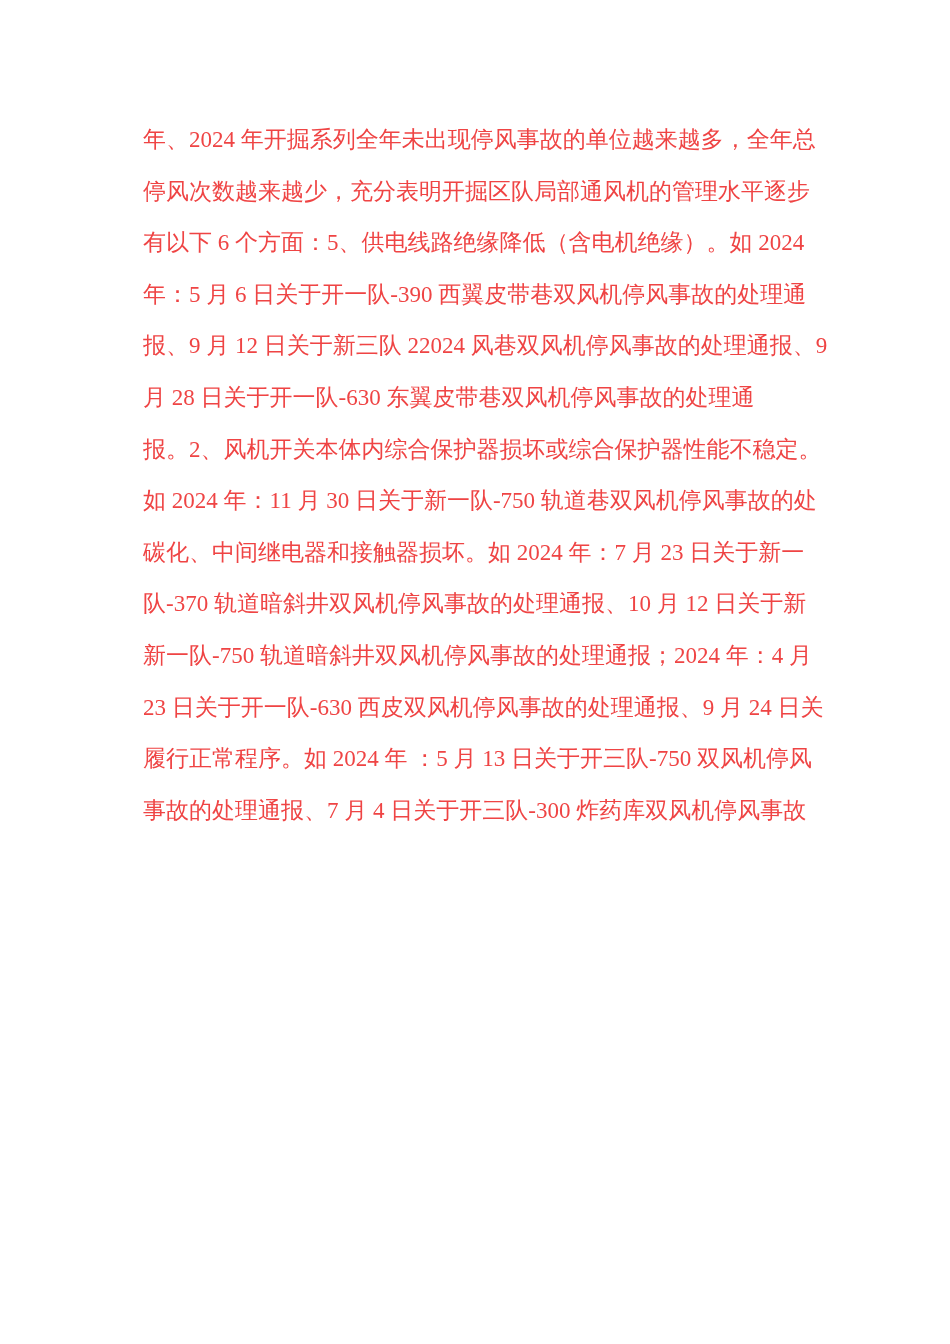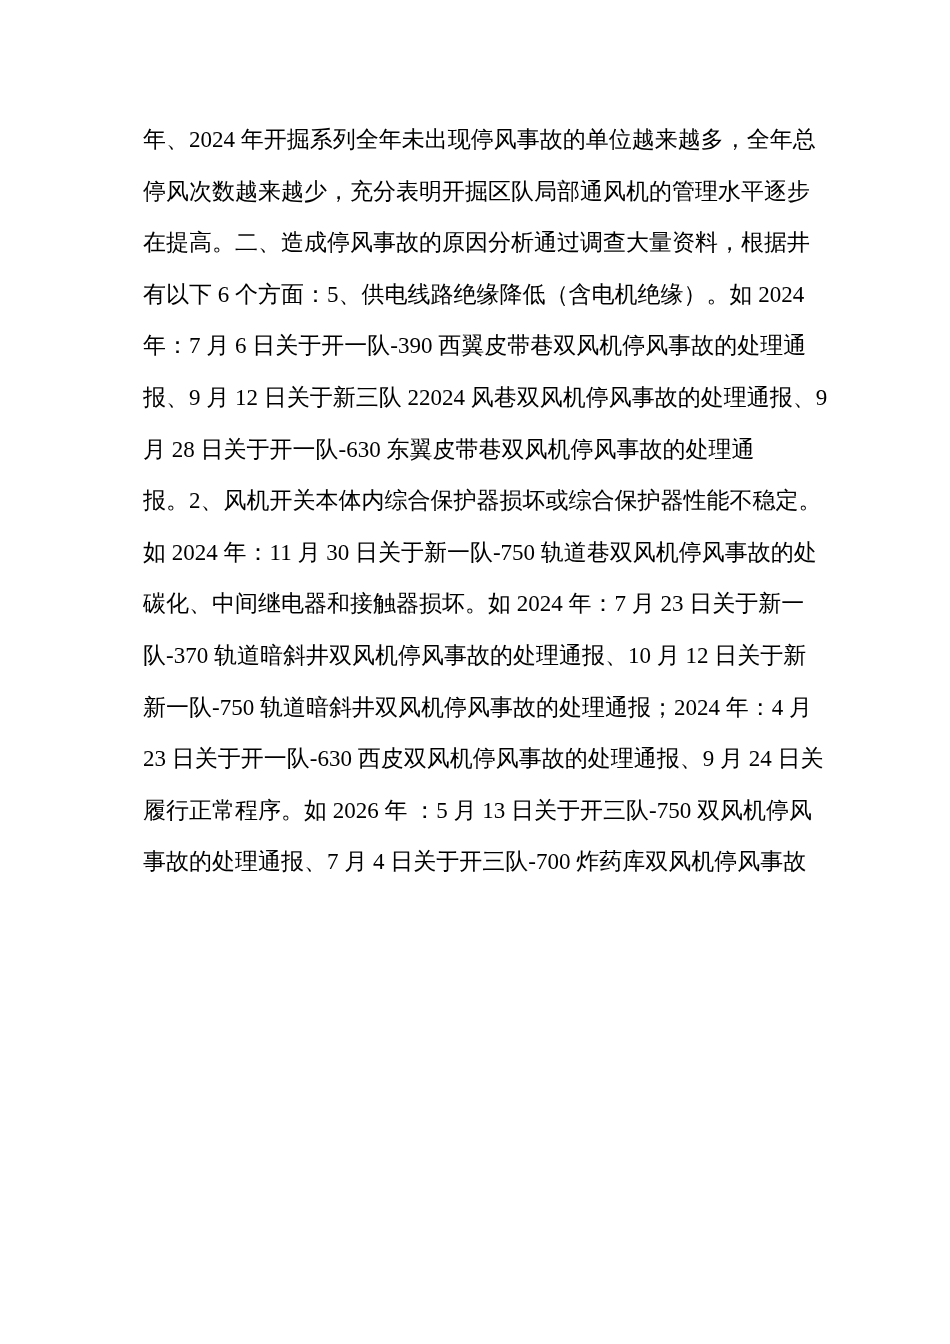--- a/index.html
+++ b/index.html
@@ -18,38 +18,37 @@
     height: 1344px;
     background: #ffffff;
     box-sizing: border-box;
     padding: 114px 138px 0 143px;
   }
   .doc-line {
     font-family: "Liberation Serif", "DejaVu Serif", serif;
     font-size: 23px;
     line-height: 51.6px;
     height: 51.6px;
-    color: #000000;
+    color: #ef4444;
     white-space: nowrap;
     letter-spacing: 0px;
     text-rendering: optimizeLegibility;
   }
 </style>
 </head>
 <body>
 
 <div class="page">
   <div class="doc-line">年、2024 年开掘系列全年未出现停风事故的单位越来越多，全年总</div>
   <div class="doc-line">停风次数越来越少，充分表明开掘区队局部通风机的管理水平逐步</div>
-  <div class="doc-line">在提高。二、造成停风事故的原因分析通过调查大量资料，根据井</div>
   <div class="doc-line">有以下 6 个方面：5、供电线路绝缘降低（含电机绝缘）。如 2024</div>
-  <div class="doc-line">年：7 月 6 日关于开一队-390 西翼皮带巷双风机停风事故的处理通</div>
+  <div class="doc-line">年：5 月 6 日关于开一队-390 西翼皮带巷双风机停风事故的处理通</div>
   <div class="doc-line">报、9 月 12 日关于新三队 22024 风巷双风机停风事故的处理通报、9</div>
   <div class="doc-line">月 28 日关于开一队-630 东翼皮带巷双风机停风事故的处理通</div>
   <div class="doc-line">报。2、风机开关本体内综合保护器损坏或综合保护器性能不稳定。</div>
   <div class="doc-line">如 2024 年：11 月 30 日关于新一队-750 轨道巷双风机停风事故的处</div>
   <div class="doc-line">碳化、中间继电器和接触器损坏。如 2024 年：7 月 23 日关于新一</div>
   <div class="doc-line">队-370 轨道暗斜井双风机停风事故的处理通报、10 月 12 日关于新</div>
   <div class="doc-line">新一队-750 轨道暗斜井双风机停风事故的处理通报；2024 年：4 月</div>
   <div class="doc-line">23 日关于开一队-630 西皮双风机停风事故的处理通报、9 月 24 日关</div>
-  <div class="doc-line">履行正常程序。如 2026 年 ：5 月 13 日关于开三队-750 双风机停风</div>
-  <div class="doc-line">事故的处理通报、7 月 4 日关于开三队-700 炸药库双风机停风事故</div>
+  <div class="doc-line">履行正常程序。如 2024 年 ：5 月 13 日关于开三队-750 双风机停风</div>
+  <div class="doc-line">事故的处理通报、7 月 4 日关于开三队-300 炸药库双风机停风事故</div>
 </div>
 
 </body></html>

